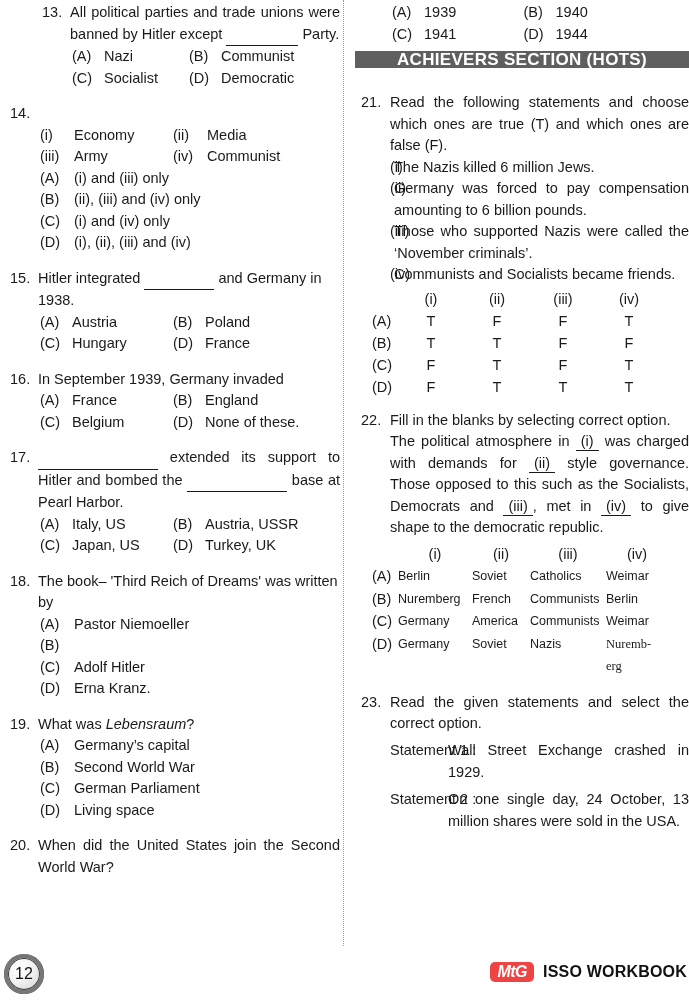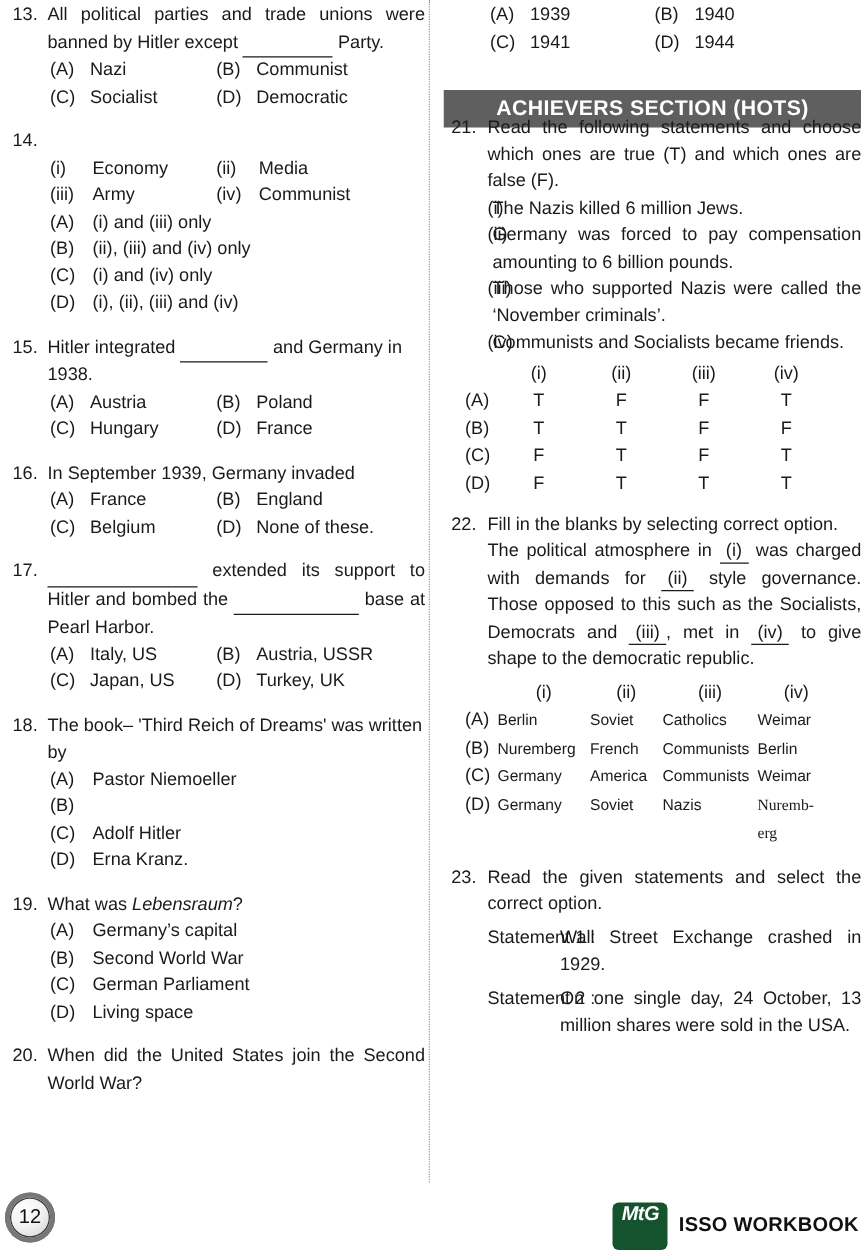--- a/index.html
+++ b/index.html
@@ -79,30 +79,29 @@
   .st-row{display:flex;font-size:14.5px;line-height:21.5px;}
   .st-lbl{flex:0 0 42px;width:42px;padding-left:38px;box-sizing:border-box;}
   .st-txt{flex:1 1 auto;text-align:justify;text-justify:inter-word;}
   .st-txt.nojust{text-align:left;}
 
   
   .banner{
     position:absolute;
     left:3px;
     width:334px;
-    height:30px;
+    height:17px;
     background:#5f5f5f;
     color:#ffffff;
     font-size:17px;
     font-weight:bold;
     letter-spacing:.3px;
     display:flex;
     align-items:center;
     justify-content:center;
-    margin-top:21px;
   }
 
   
   .tbl{font-size:14.5px;line-height:22px;}
   .tbl .trow{display:flex;}
   .tbl .c-lbl{flex:0 0 46px;width:46px;padding-left:20px;box-sizing:border-box;}
   .tbl .c{flex:0 0 66px;width:66px;text-align:center;}
 
   
   .tbl2{font-size:12.5px;line-height:22.5px;}
@@ -156,48 +155,48 @@
     border-radius:50%;
     background:linear-gradient(145deg,#9d9d9d 0%,#5d5d5d 35%,#2e2e2e 60%,#8d8d8d 100%);
     z-index:-1;
   }
   .footer-brand{
     position:absolute;
     right:2px; top:962px;
     display:flex;align-items:center;
   }
   .mtg-logo{
-    background:#14532d;
+    background:#ef4444;
     color:#fff;
     font-weight:bold;
     font-style:italic;
     font-size:16px;
     letter-spacing:-0.5px;
-    padding:1px 7px 20px 7px;
+    padding:1px 7px 2px 7px;
     border-radius:5px;
     line-height:17px;
   }
   .brand-txt{
     margin-left:9px;
     font-size:16px;
     font-weight:bold;
     letter-spacing:.2px;
     color:#111;
   }
 </style>
 </head>
 <body>
 
 <div class="page">
 
   <div class="divider"></div>
 
   <div class="col col-left">
 
-    <div class="q" style="padding-top:2px;">
+    <div class="q" style="padding-top:2px;padding-left:32px;">
       <div class="q-head">
         <div class="q-num">13.</div>
         <div class="q-body"><span>All political parties and trade unions were banned by Hitler except </span><span class="blank" style="width:72px;">&nbsp;</span><span> Party.</span></div>
       </div>
       <div class="opts opt-2">
         <div class="opt-row">
           <div class="opt">
               <span class="opt-lbl">(A)</span>
               <span class="opt-txt">Nazi</span>
             </div>

